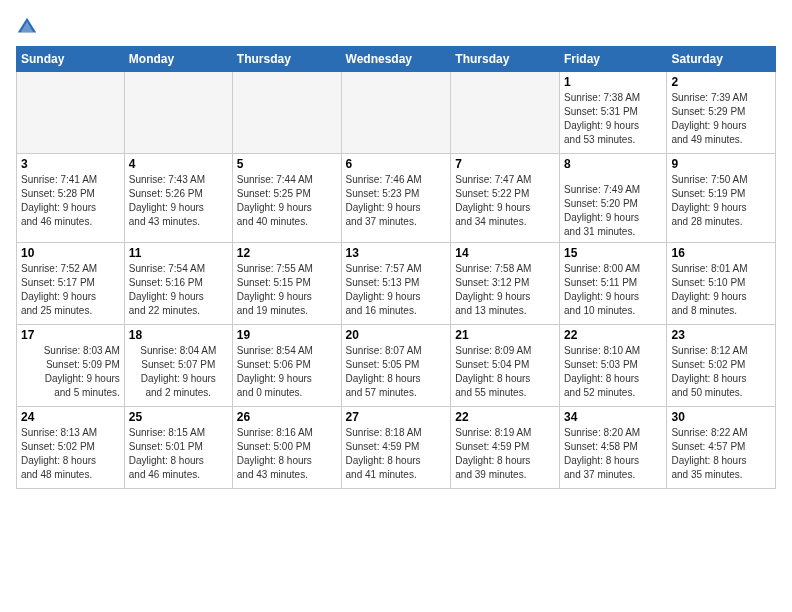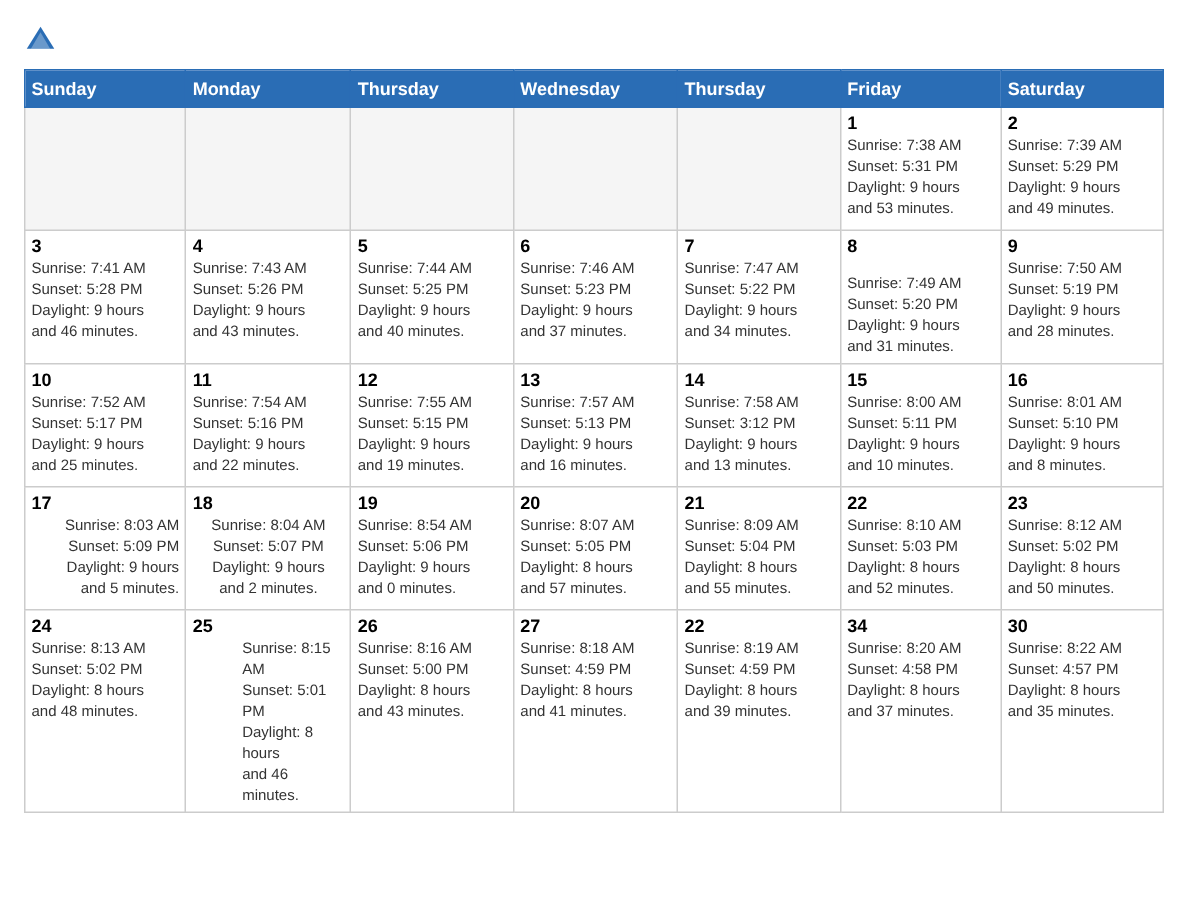--- a/index.html
+++ b/index.html
@@ -299,21 +299,21 @@
         <tr class="week-row">
           <td>
             <div class="day-number">24</div>
             <div class="day-info" style="white-space: pre-line;">Sunrise: 8:13 AM
 Sunset: 5:02 PM
 Daylight: 8 hours
 and 48 minutes.</div>
           </td>
           <td>
             <div class="day-number">25</div>
-            <div class="day-info" style="white-space: pre-line; margin-left: 33px;">Sunrise: 8:15 AM
+            <div class="day-info" style="white-space: pre-line;">Sunrise: 8:15 AM
 Sunset: 5:01 PM
 Daylight: 8 hours
 and 46 minutes.</div>
           </td>
           <td>
             <div class="day-number">26</div>
             <div class="day-info" style="white-space: pre-line;">Sunrise: 8:16 AM
 Sunset: 5:00 PM
 Daylight: 8 hours
 and 43 minutes.</div>

